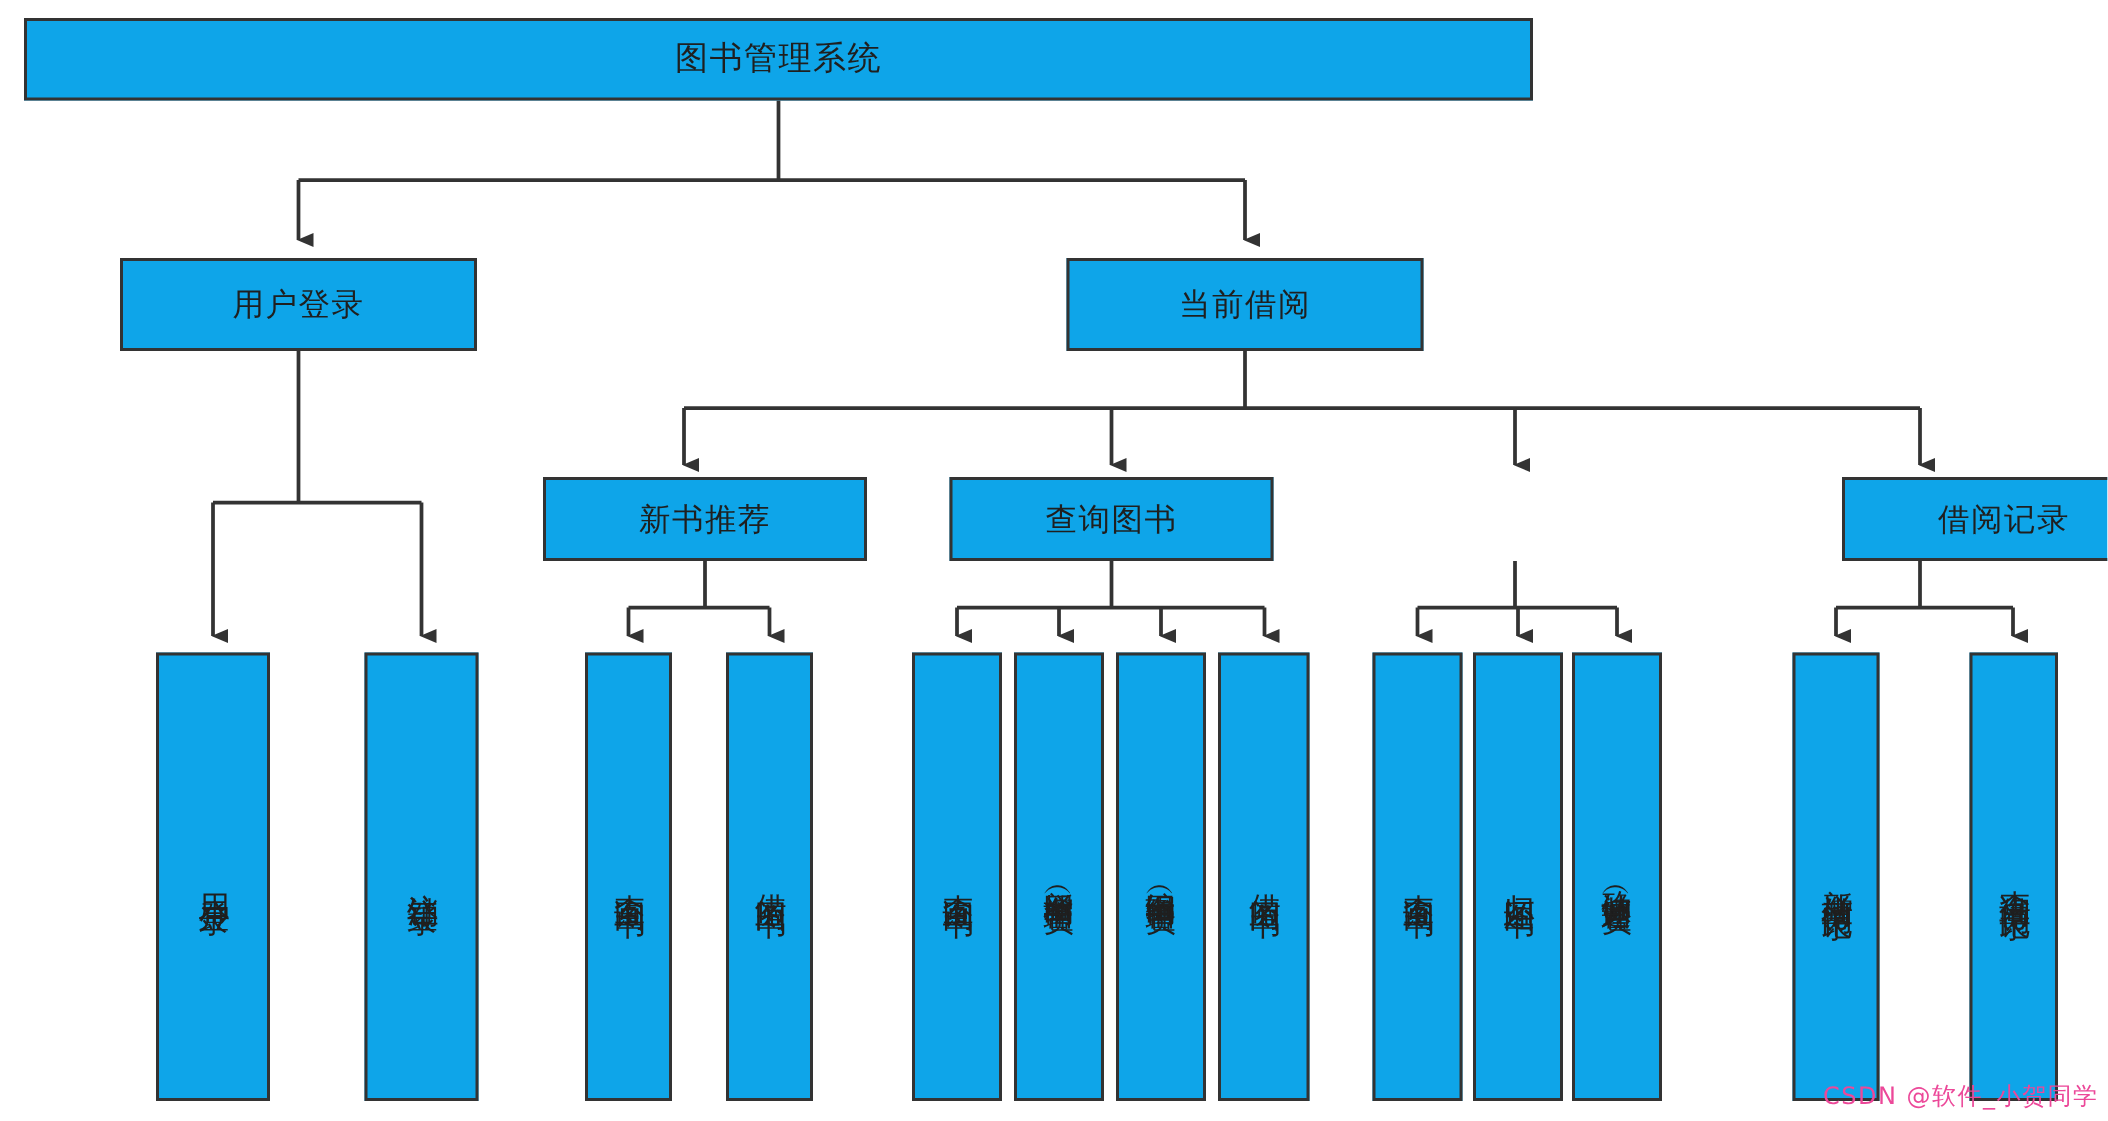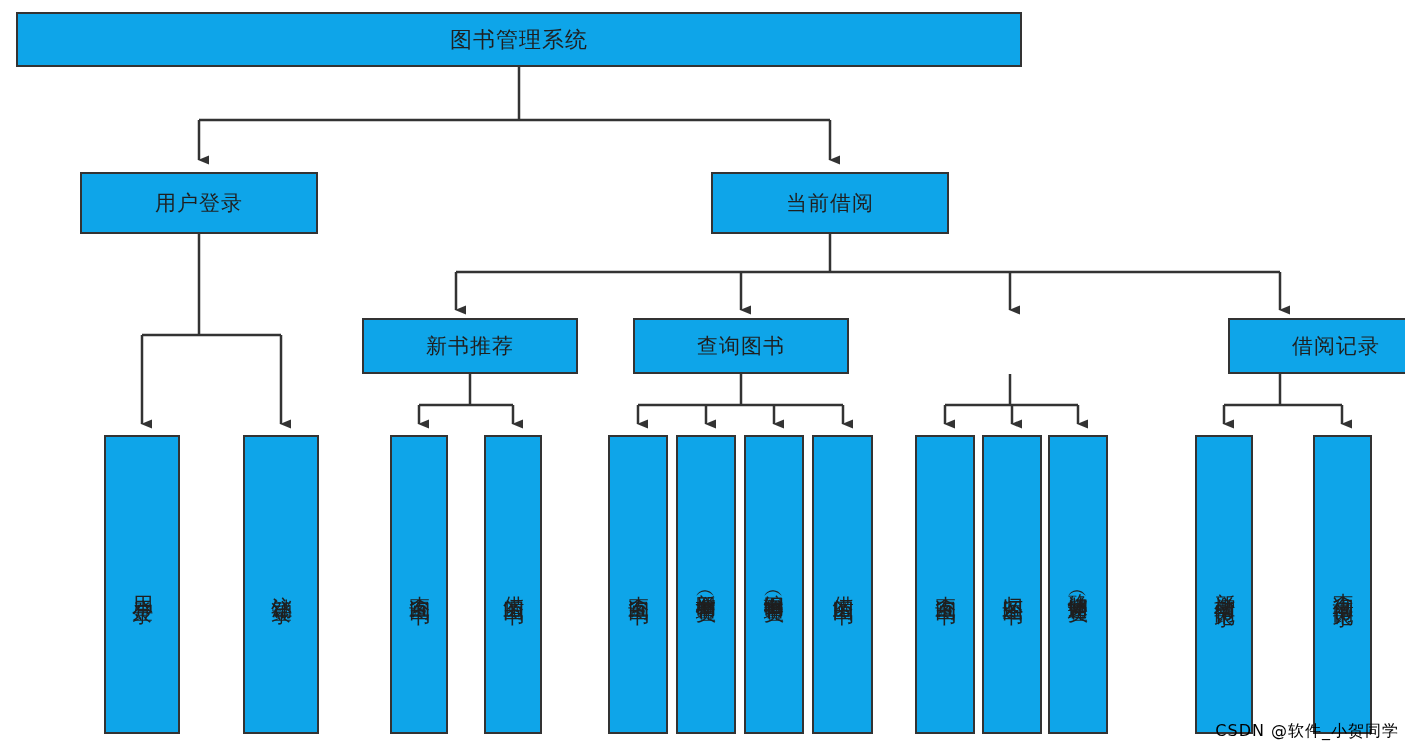--- a/index.html
+++ b/index.html
@@ -57,21 +57,21 @@
   }
   .node.leaf.narrow .label{
     font-size:20px;
     letter-spacing:1.5px;
   }
   .watermark{
     position:absolute;
     right:6px;
     bottom:5px;
     font-size:16px;
-    color:#000000;
+    color:#ec4899;
     letter-spacing:1px;
     white-space:nowrap;
     user-select:none;
   }
 </style>
 </head>
 <body>
 
 <div id="canvas">
 

